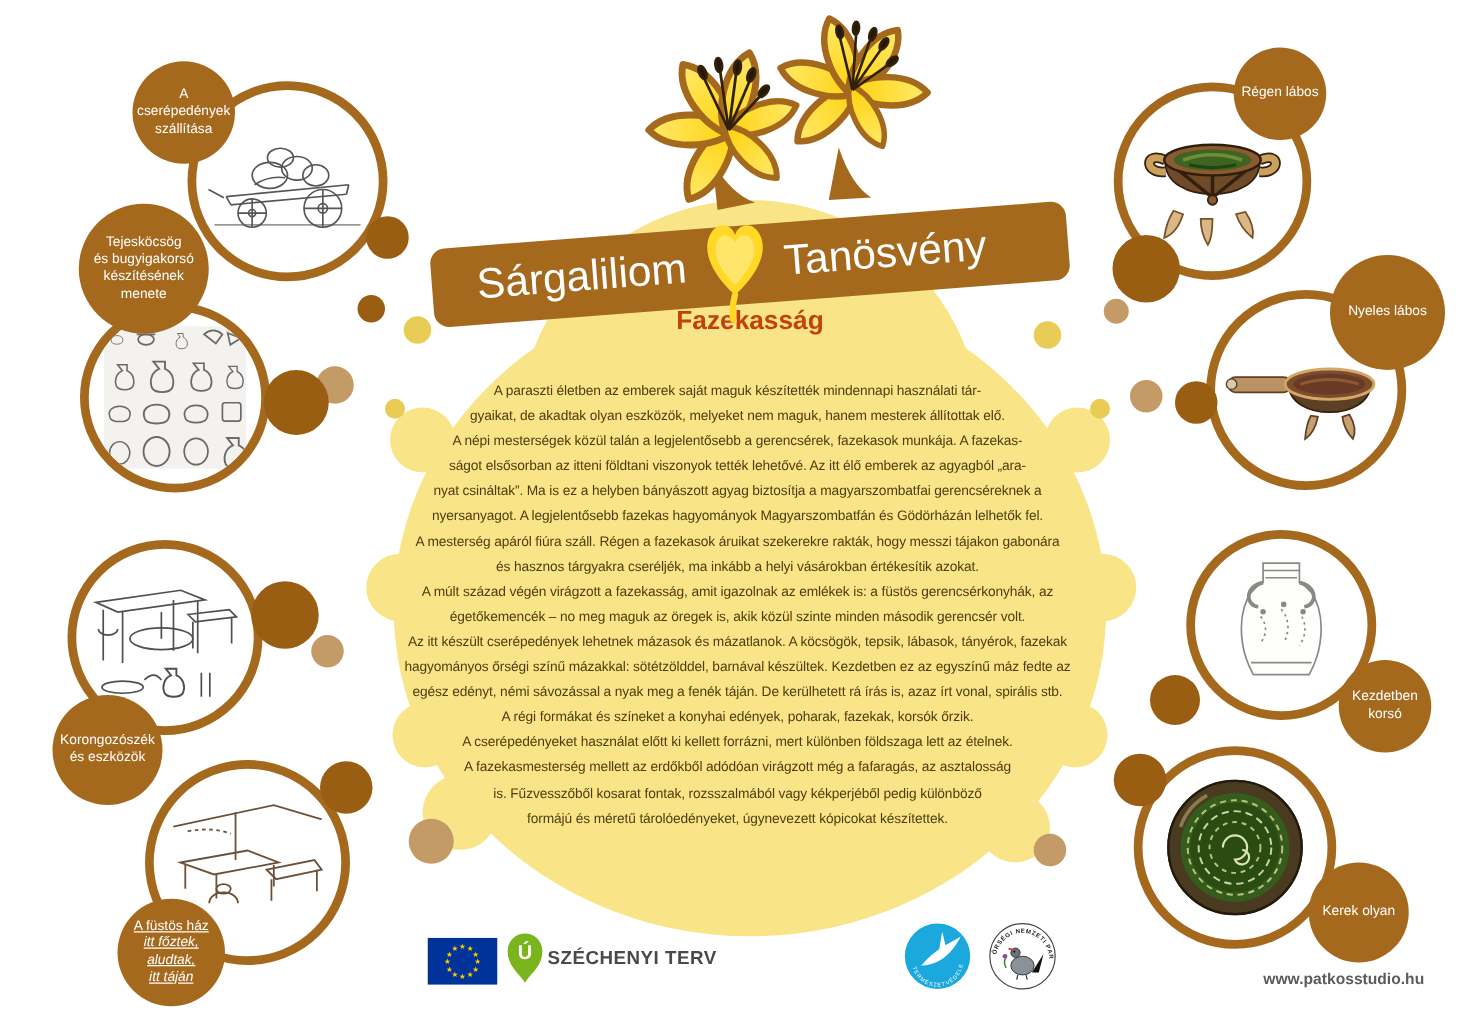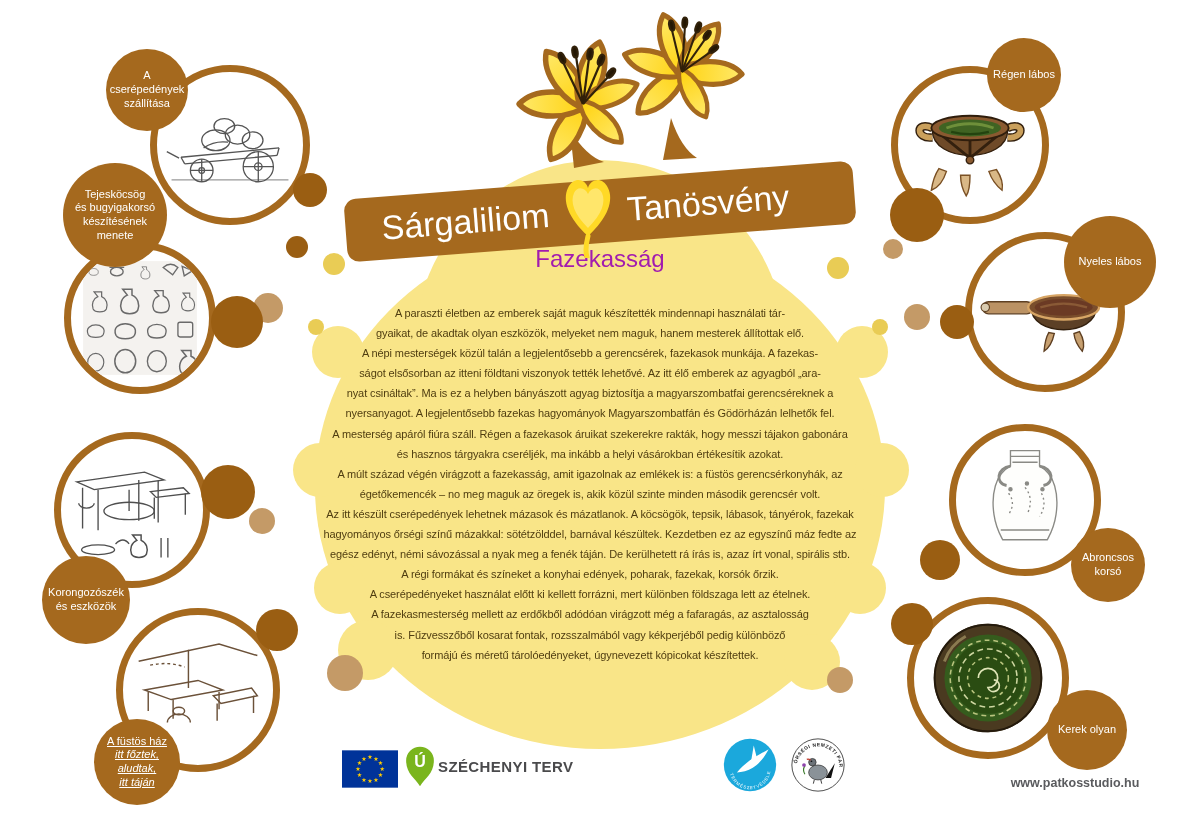--- a/index.html
+++ b/index.html
@@ -21,21 +21,21 @@
          display:flex;flex-direction:column;align-items:center;justify-content:center;
          text-align:center;font-size:11px;line-height:1.25;white-space:pre-line;z-index:5;}
   .label .sub{font-style:italic;}
   
   .banner{position:absolute;left:345px;top:180px;width:510px;height:63px;background:#a5691e;
           border-radius:12px;transform:rotate(-4.4deg);display:flex;align-items:center;
           color:#fff;font-size:34px;z-index:4;}
   .banner .w1{margin-left:36px;}
   .banner .w2{margin-left:78px;}
   .page-title{position:absolute;left:400px;top:245px;width:400px;text-align:center;
-              font-size:24px;color:#a21caf;z-index:2;}
+              font-size:21px;color:#c2410c;z-index:2;font-weight:bold;}
   .body-text{position:absolute;left:298px;top:303px;width:584px;text-align:center;
              font-size:11px;line-height:20.1px;letter-spacing:-0.1px;color:#4f3d10;
              white-space:pre-line;z-index:2;}
   .lilies{position:absolute;left:475px;top:2px;z-index:3;}
   .heart{position:absolute;left:556px;top:162px;z-index:5;}
   
   .footer-item{position:absolute;z-index:2;}
   .szechenyi-text{position:absolute;left:438px;top:758px;font-size:15px;font-weight:bold;
                   color:#4a4a4c;letter-spacing:.4px;z-index:2;}
   .website{position:absolute;left:1000px;top:776px;width:150px;text-align:center;
@@ -332,25 +332,25 @@
   </div>
   <div class="label" style="left:94px;top:719px;width:86px;height:86px;text-decoration:underline;">
     <span>A füstös ház</span>
     <span class="sub">itt főztek,
 aludtak,
 itt táján</span>
   </div>
   <div class="label" style="left:987px;top:38px;width:74px;height:74px;">
     <span>Régen lábos</span>
   </div>
-  <div class="label" style="left:1064px;top:216px;width:92px;height:92px;">
+  <div class="label" style="left:1064px;top:204px;width:92px;height:92px;">
     <span>Nyeles lábos</span>
   </div>
   <div class="label" style="left:1071px;top:528px;width:74px;height:74px;">
-    <span>Abroncsos
+    <span>Kezdetben
 korsó</span>
   </div>
   <div class="label" style="left:1047px;top:690px;width:80px;height:80px;">
     <span>Kerek olyan</span>
   </div>
 
   <svg class="footer-item" style="left:342px;top:749px;" width="56" height="40" viewBox="0 0 60 40">
     <rect width="60" height="40" fill="#003399"></rect>
     <g fill="#ffcc00" font-size="6.5" text-anchor="middle">
       <text x="30" y="9.5">★</text>

